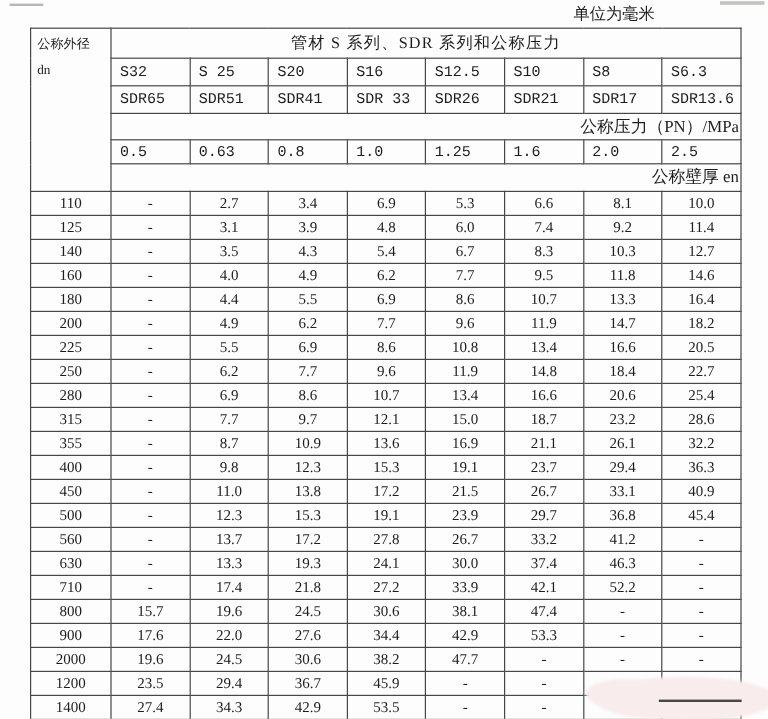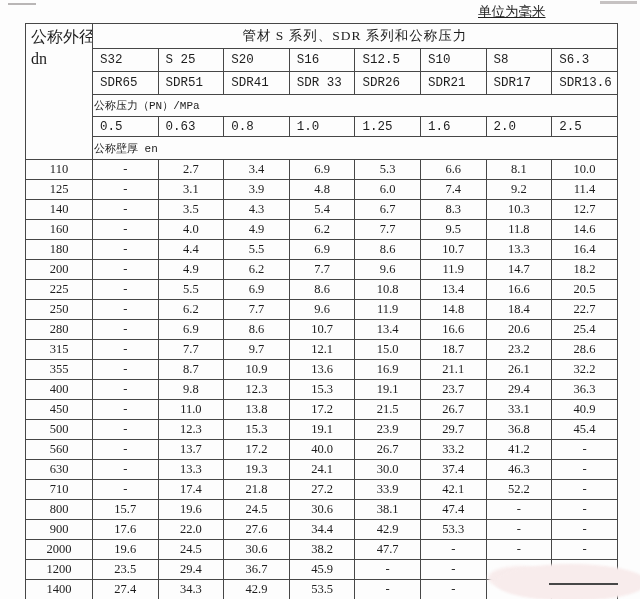--- a/index.html
+++ b/index.html
@@ -12,40 +12,40 @@
     color:#1d1d1d;
   }
   
   .artifact-tl { position:absolute; left:8px; top:3px; width:28px; height:2px; background:#b9b6b6; }
   .artifact-tr { position:absolute; left:600px; top:1px; width:37px; height:3px; background:#c6c2c2; }
 
   
   .title-row { position:absolute; top:2px; left:0; width:640px; height:20px; font-size:14px; }
   .title-main { position:absolute; left:101px; top:0; white-space:nowrap; }
   .title-bold { font-weight:bold; text-decoration:underline; text-underline-offset:2px; }
-  .title-unit { position:absolute; left:478px; top:1px; font-size:13.5px;text-decoration:underline; }
+  .title-unit { position:absolute; left:478px; top:1px; font-size:13.5px; }
 
   
   table.spec {
     position:absolute; top:23px; left:25px;
     width:592px;
     border-collapse:collapse; table-layout:fixed;
   }
   .spec th, .spec td {
     border:1px solid #474747;
     font-weight:normal;
     color:#1d1d1d;
     overflow:hidden;
     white-space:nowrap;
   }
-  .corner { vertical-align:top; text-align:left; padding:2px 5px; font-size:16px; line-height:22px; }
+  .corner { vertical-align:top; text-align:left; padding:2px 5px; font-size:11px; line-height:22px; }
   .group  { text-align:center; font-size:13.5px; height:22px; letter-spacing:1px; }
   .hcell  { text-align:left; padding:0 0 0 7px; font-size:12.5px; height:22px;font-family:Liberation Mono, monospace; }
   tr.short .hcell { height:19px;margin-top:10px; }
-  .span-center { text-align:left; font-size:11px; height:19px;font-family:Liberation Mono, monospace; }
+  .span-center { text-align:right; font-size:14px; height:19px; }
   .wall { height:20px; }
   .spec tbody td { text-align:center; font-size:12.5px; height:19px; padding:0; }
 
   
   .blob  { position:absolute; left:495px; top:564px; width:152px; height:37px;
            background:#f8ecec; border-radius:50%; filter:blur(1.2px); }
   .blob2 { position:absolute; left:488px; top:566px; width:64px; height:24px;
            background:#f8ecec; border-radius:50%; filter:blur(1.5px); }
   .blob-border-seg { position:absolute; left:549px; top:583px; width:69px; height:2px; background:#474747; }
 </style>
@@ -269,21 +269,21 @@
         <td>23.9</td>
         <td>29.7</td>
         <td>36.8</td>
         <td>45.4</td>
       </tr>
       <tr>
         <td>560</td>
         <td>-</td>
         <td>13.7</td>
         <td>17.2</td>
-        <td>40.0</td>
+        <td>27.8</td>
         <td>26.7</td>
         <td>33.2</td>
         <td>41.2</td>
         <td>-</td>
       </tr>
       <tr>
         <td>630</td>
         <td>-</td>
         <td>13.3</td>
         <td>19.3</td>

